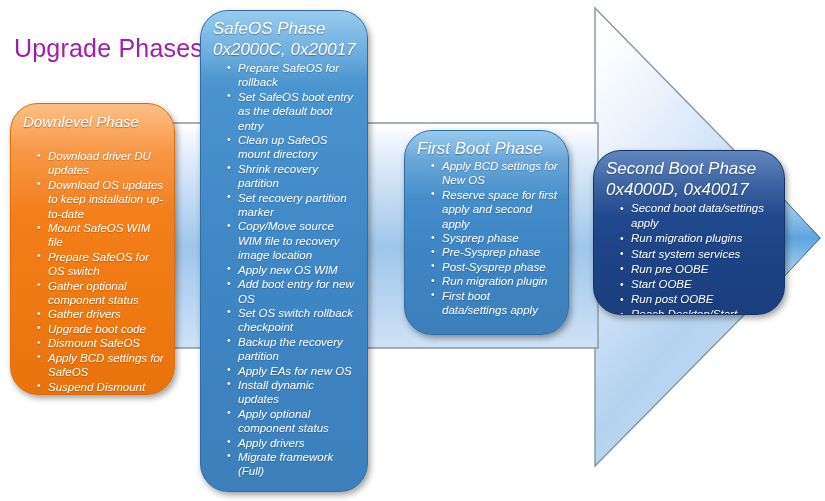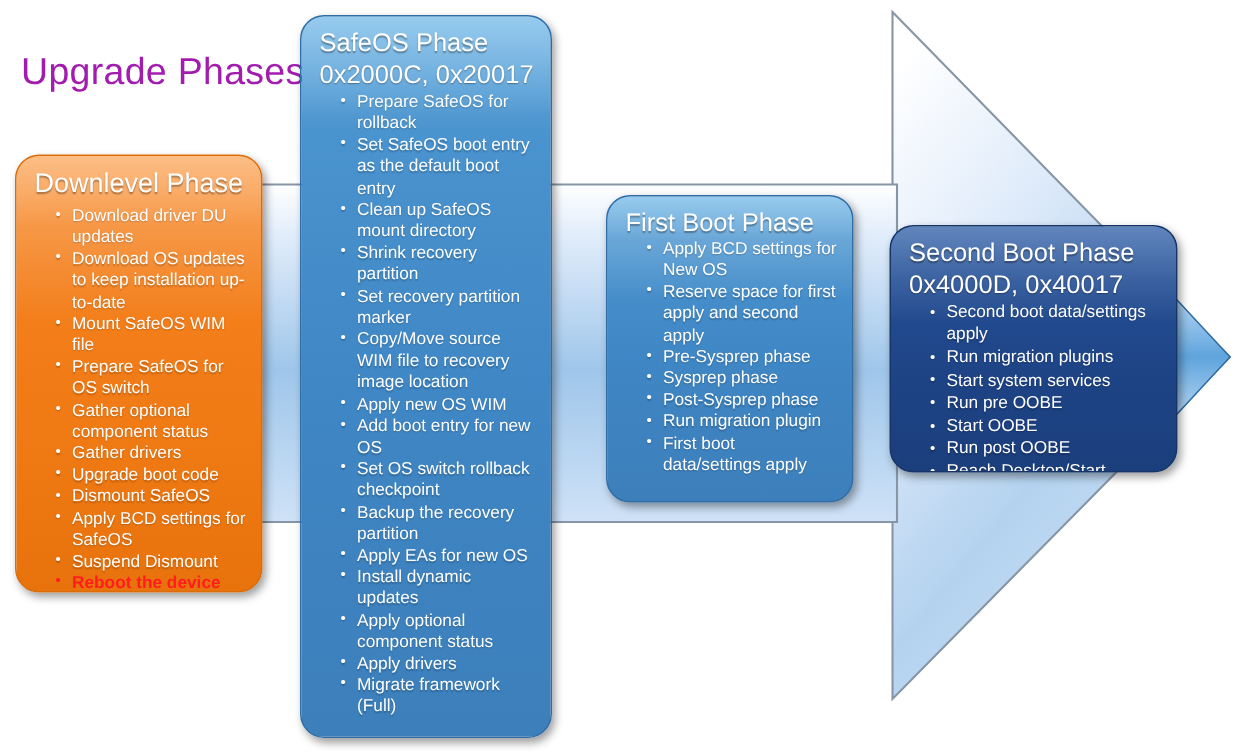--- a/index.html
+++ b/index.html
@@ -35,24 +35,25 @@
     font-size: 25px;
     color: #a21caf;
     letter-spacing: .2px;
     white-space: nowrap;
     user-select: none;
   }
 
   
   .phase-box {
     position: absolute;
-    border-radius: 16px;
+    border-radius: 28px;
     box-sizing: border-box;
     overflow: hidden;
     box-shadow: 2px 3px 6px rgba(0,0,0,.38);
+    font-style: italic;
   }
   .phase-inner {
     position: relative;
     width: 100%;
     height: 100%;
     box-sizing: border-box;
     padding: 7px 10px 6px 12px;
   }
   .phase-title {
     color: #ffffff;
@@ -103,21 +104,21 @@
 
   
   #box-downlevel {
     left: 10px;  top: 103px;  width: 165px; height: 292px;
     background: linear-gradient(180deg,#fba251 0%,#f58220 16%,#f07a14 62%,#e8730d 100%);
     border: 1px solid #d96c0b;
   }
   #box-downlevel .phase-inner {
     background: linear-gradient(180deg, rgba(255,255,255,.30) 0%, rgba(255,255,255,0) 38%);
   }
-  #box-downlevel .phase-title { font-size: 18px; line-height: 22px; margin-bottom: 4px; }
+  #box-downlevel .phase-title { font-size: 15px; line-height: 22px; margin-bottom: 16px; }
 
   #box-safeos {
     left: 200px; top: 10px;  width: 168px; height: 482px;
     background: linear-gradient(180deg,#6ab4e6 0%,#4a94cf 14%,#3f86c4 55%,#3c7fbb 100%);
     border: 1px solid #2f6da4;
   }
   #box-safeos .phase-inner {
     background: linear-gradient(180deg, rgba(255,255,255,.30) 0%, rgba(255,255,255,0) 16%);
   }
 
@@ -218,22 +219,22 @@
       </ul>
     </div>
   </div>
 
   <div class="phase-box" id="box-firstboot">
     <div class="phase-inner">
       <div class="phase-title">First Boot Phase</div>
       <ul class="phase-list">
         <li>Apply BCD settings for New OS</li>
         <li>Reserve space for first apply and second apply</li>
+        <li>Sysprep phase</li>
         <li>Pre-Sysprep phase</li>
-        <li>Sysprep phase</li>
         <li>Post-Sysprep phase</li>
         <li>Run migration plugin</li>
         <li>First boot data/settings apply</li>
 
       </ul>
     </div>
   </div>
 
   <div class="phase-box" id="box-secondboot">
     <div class="phase-inner">

